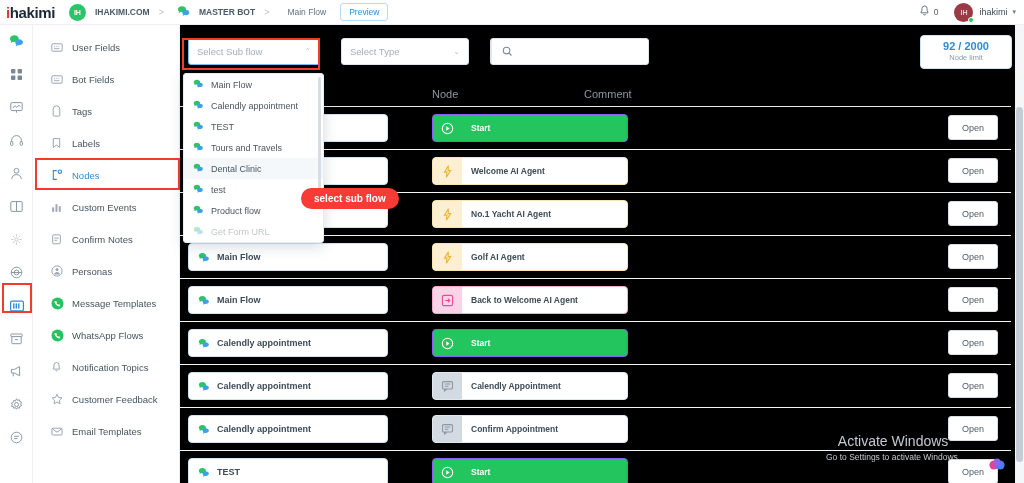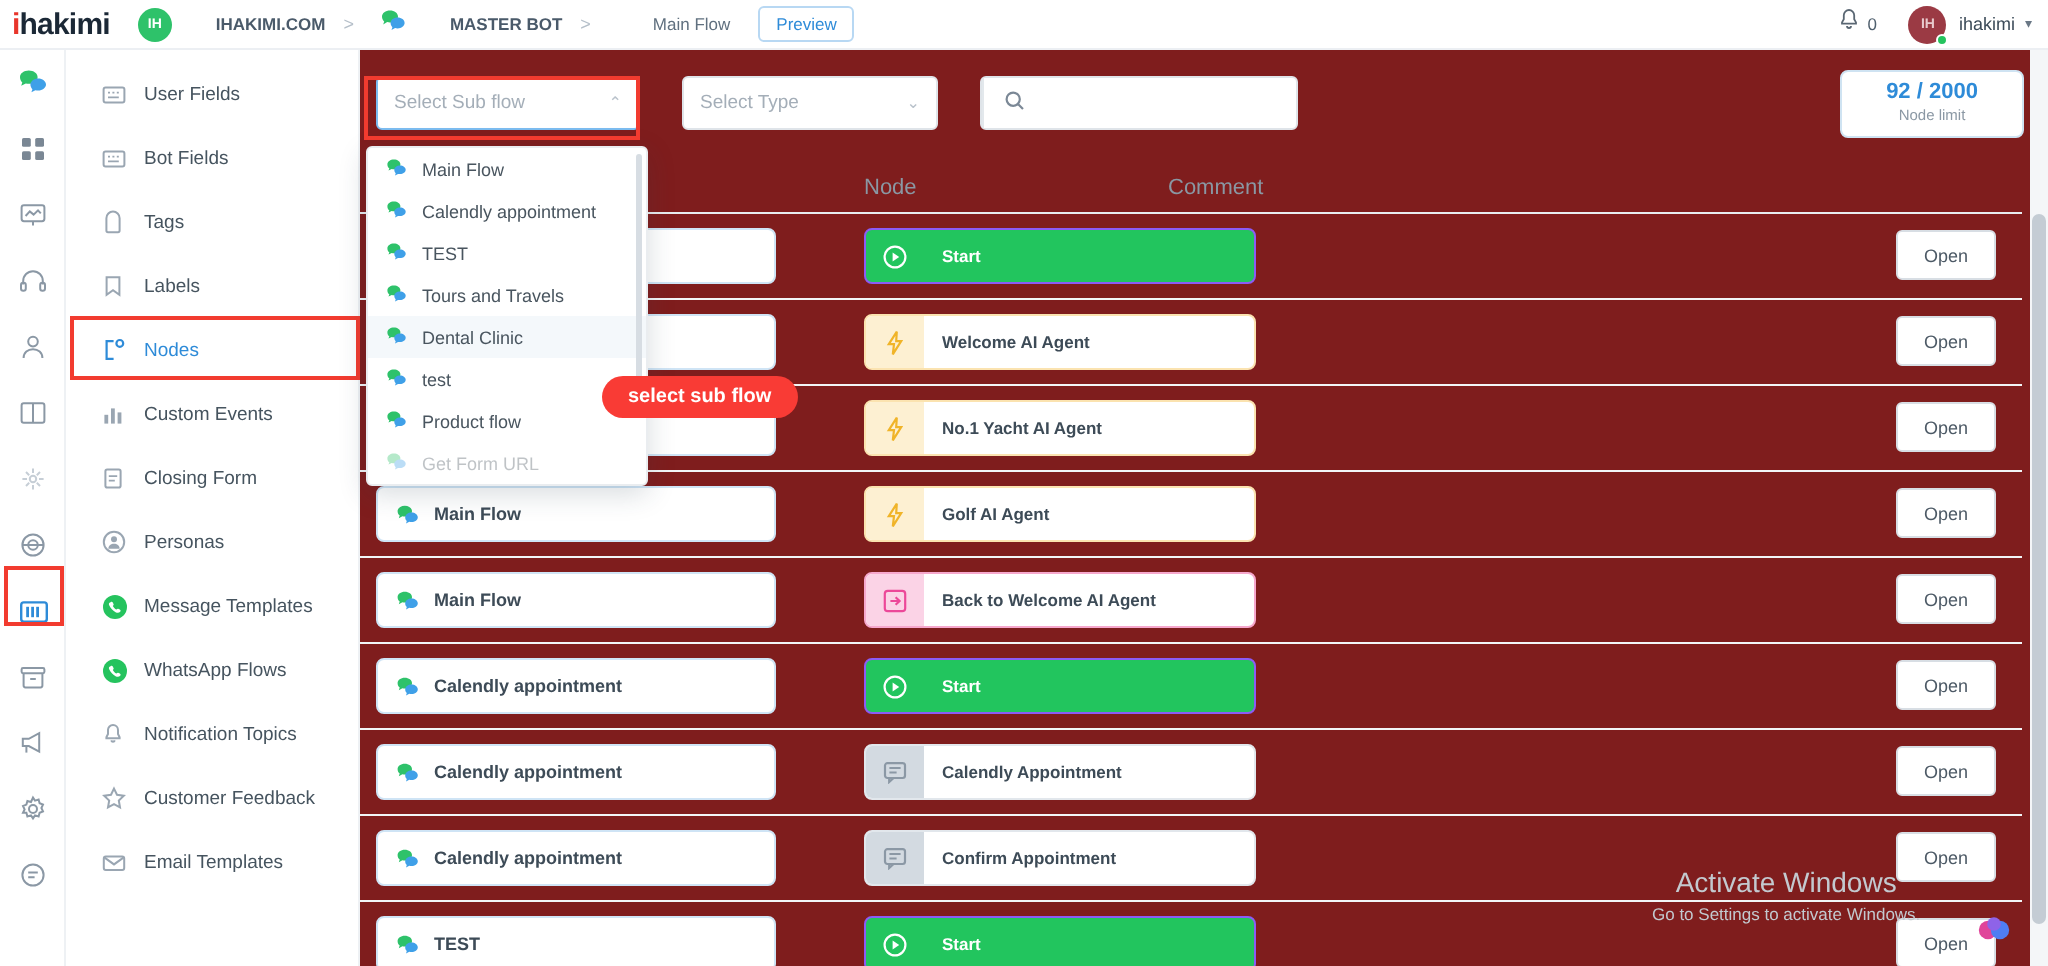--- a/index.html
+++ b/index.html
@@ -24,21 +24,21 @@
   .logo .i { color: #e8352b; }
   .logo .rest { color: #1b2836; }
 
   .bc-avatar {
     width: 17px; height: 17px; border-radius: 50%;
     background: #2ec26a; color: #fff;
     font-size: 7px; font-weight: bold;
     display: flex; align-items: center; justify-content: center;
     margin-left: 14px;
   }
-  .bc-text { font-size: 8.5px; color: #4a5a6a; margin-left: 22px; font-weight: bold; }
+  .bc-text { font-size: 8.5px; color: #4a5a6a; margin-left: 9px; font-weight: bold; }
   .bc-text.plain { font-weight: normal; color: #60707f; }
   .bc-sep { font-size: 9px; color: #b5bfc9; margin: 0 9px; }
   .bubble-ico { margin-left: 4px; }
   .preview-btn {
     margin-left: 14px;
     border: 1px solid #b8d8f3; border-radius: 3px;
     color: #2e8bd8; font-size: 8.5px;
     padding: 3px 8px; background: #fff;
   }
   .tb-right { margin-left: auto; display: flex; align-items: center; padding-right: 8px; }
@@ -84,21 +84,21 @@
   .sb-item.active { color: #2e8bd8; }
   .sb-ico { width: 15px; display: flex; align-items: center; justify-content: flex-start; }
   .sb-label { margin-left: 6px; }
 
   
   .hl-box { position: absolute; border: 2px solid #f23b2f; pointer-events: none; }
 
   
   #main {
     position: absolute; left: 180px; top: 25px;
-    width: 844px; height: 458px; background: #7f1d1d; text-decoration: underline;
+    width: 844px; height: 458px; background: #000000; text-decoration: underline;
   }
   #filterbar {
     position: absolute; left: 8px; top: 13px;
     display: flex; align-items: center;
   }
   .sel {
     height: 27px; border: 1px solid #dfe4e9; border-radius: 3px;
     background: #fff; display: flex; align-items: center;
     padding: 0 8px; font-size: 9.5px; color: #a4aeb8;
   }
@@ -441,21 +441,21 @@
     <span class="sb-label">Custom Events</span>
   </div>
 
   <div class="sb-item">
     <span class="sb-ico">
         <svg width="11" height="12" viewBox="0 0 11 12">
           <rect x="1.7" y="1.8" width="7.6" height="9" rx="0.9" fill="none" stroke="#9aa6b2" stroke-width="1"></rect>
           <path d="M3.4 5.1h4.2M3.4 7.3h3" stroke="#9aa6b2" stroke-width="0.9"></path>
         </svg>
       </span>
-    <span class="sb-label">Closing Form</span>
+    <span class="sb-label">Confirm Notes</span>
   </div>
 
 
   <div class="sb-item">
     <span class="sb-ico">
         <svg width="12" height="12" viewBox="0 0 12 12">
           <circle cx="6" cy="6" r="5.1" fill="none" stroke="#9aa6b2" stroke-width="1"></circle>
           <circle cx="6" cy="4.6" r="1.5" fill="#9aa6b2"></circle>
           <path d="M3.2 9.4c0-1.6 1.3-2.5 2.8-2.5s2.8.9 2.8 2.5" fill="#9aa6b2"></path>
         </svg>

